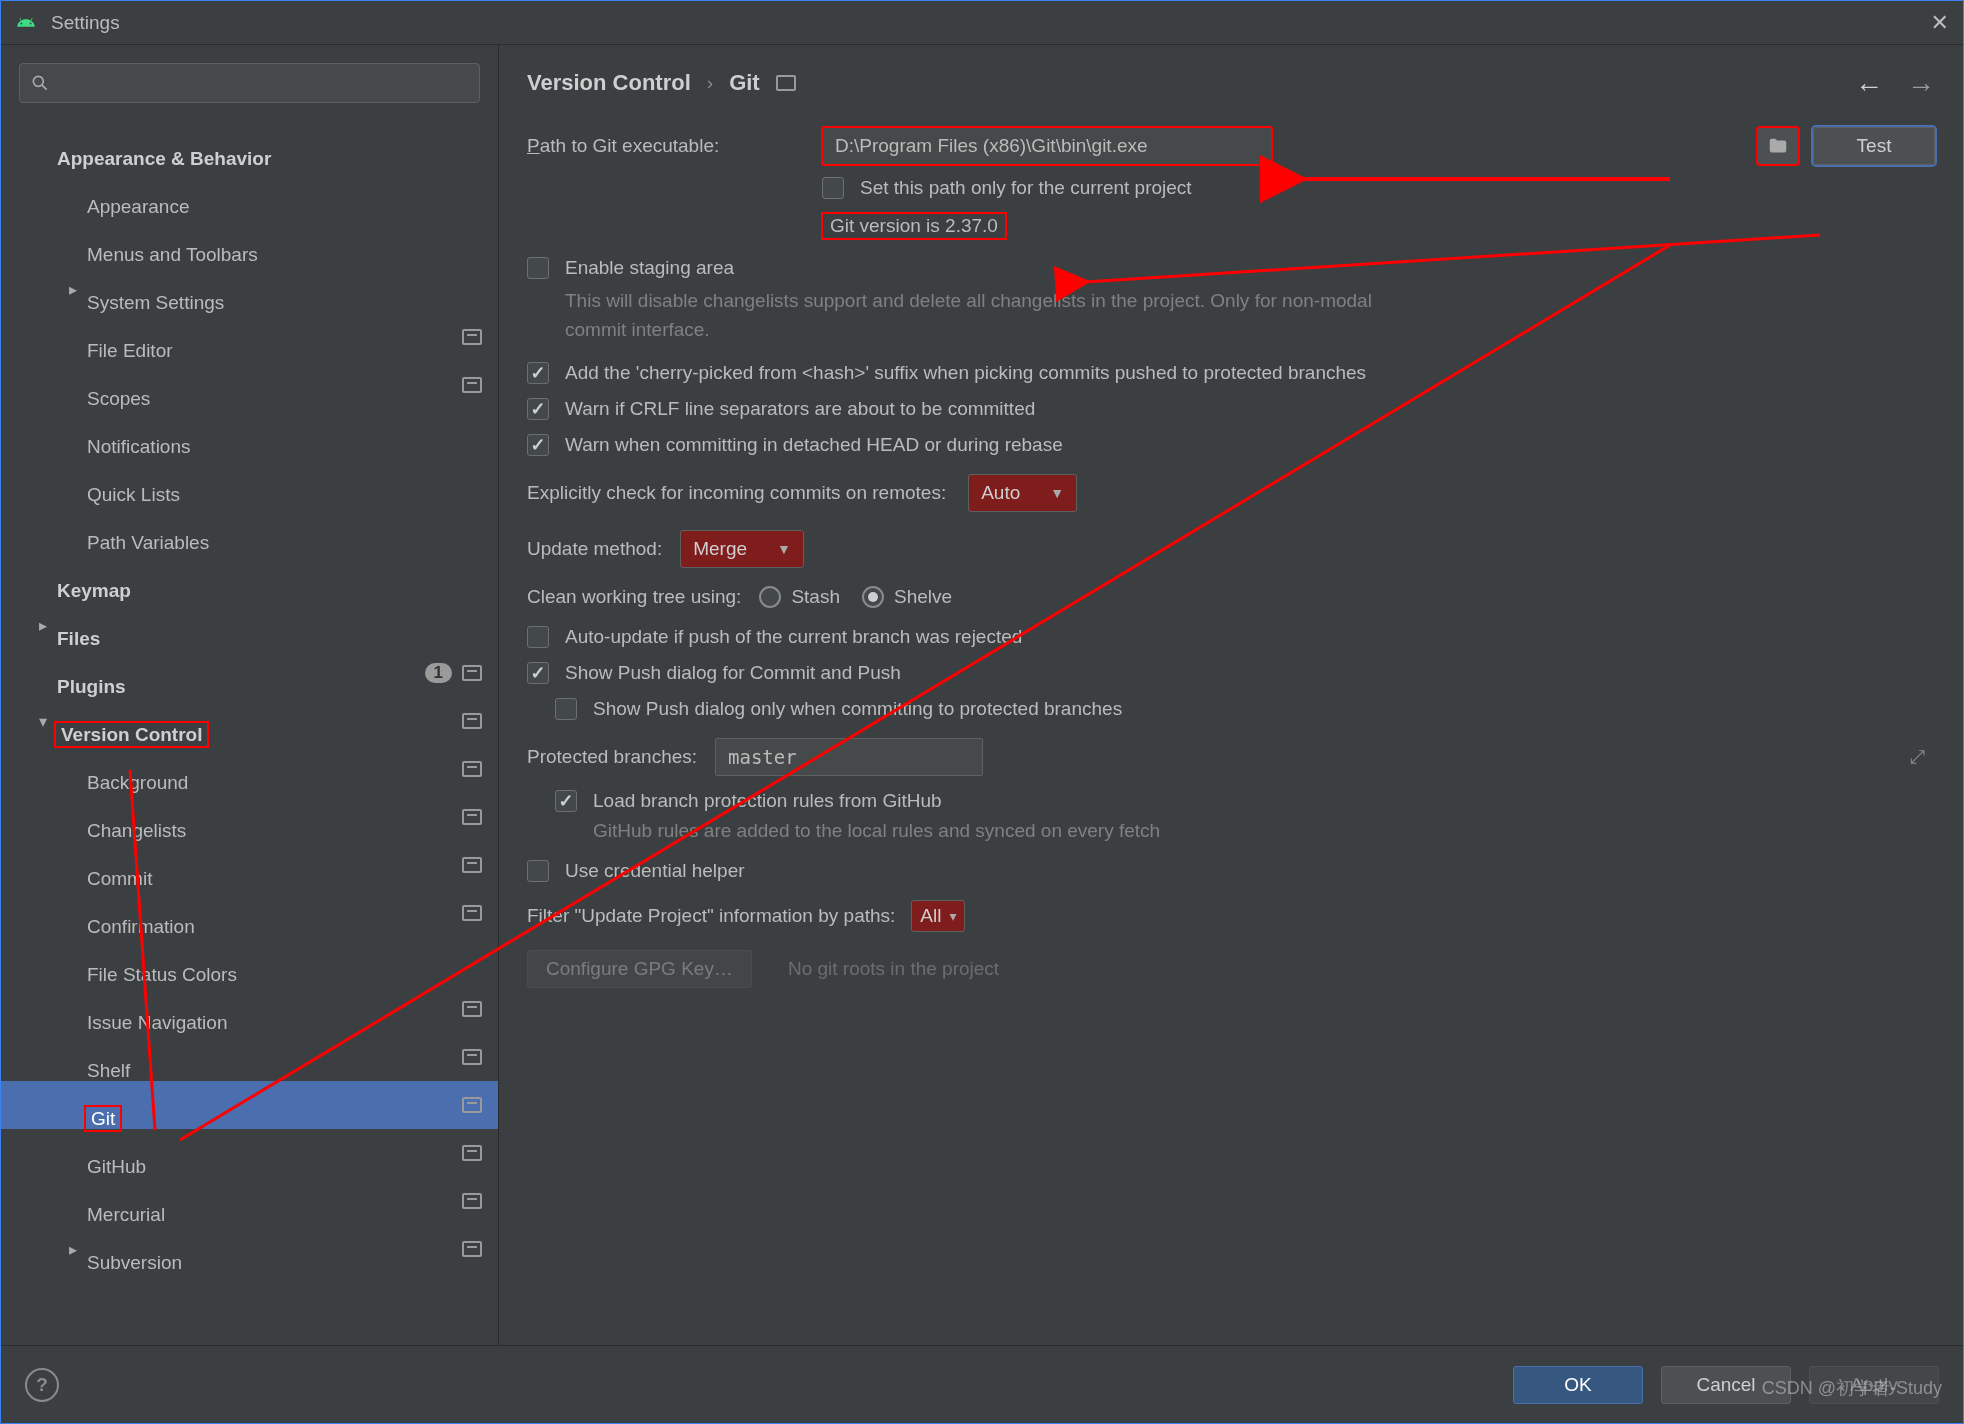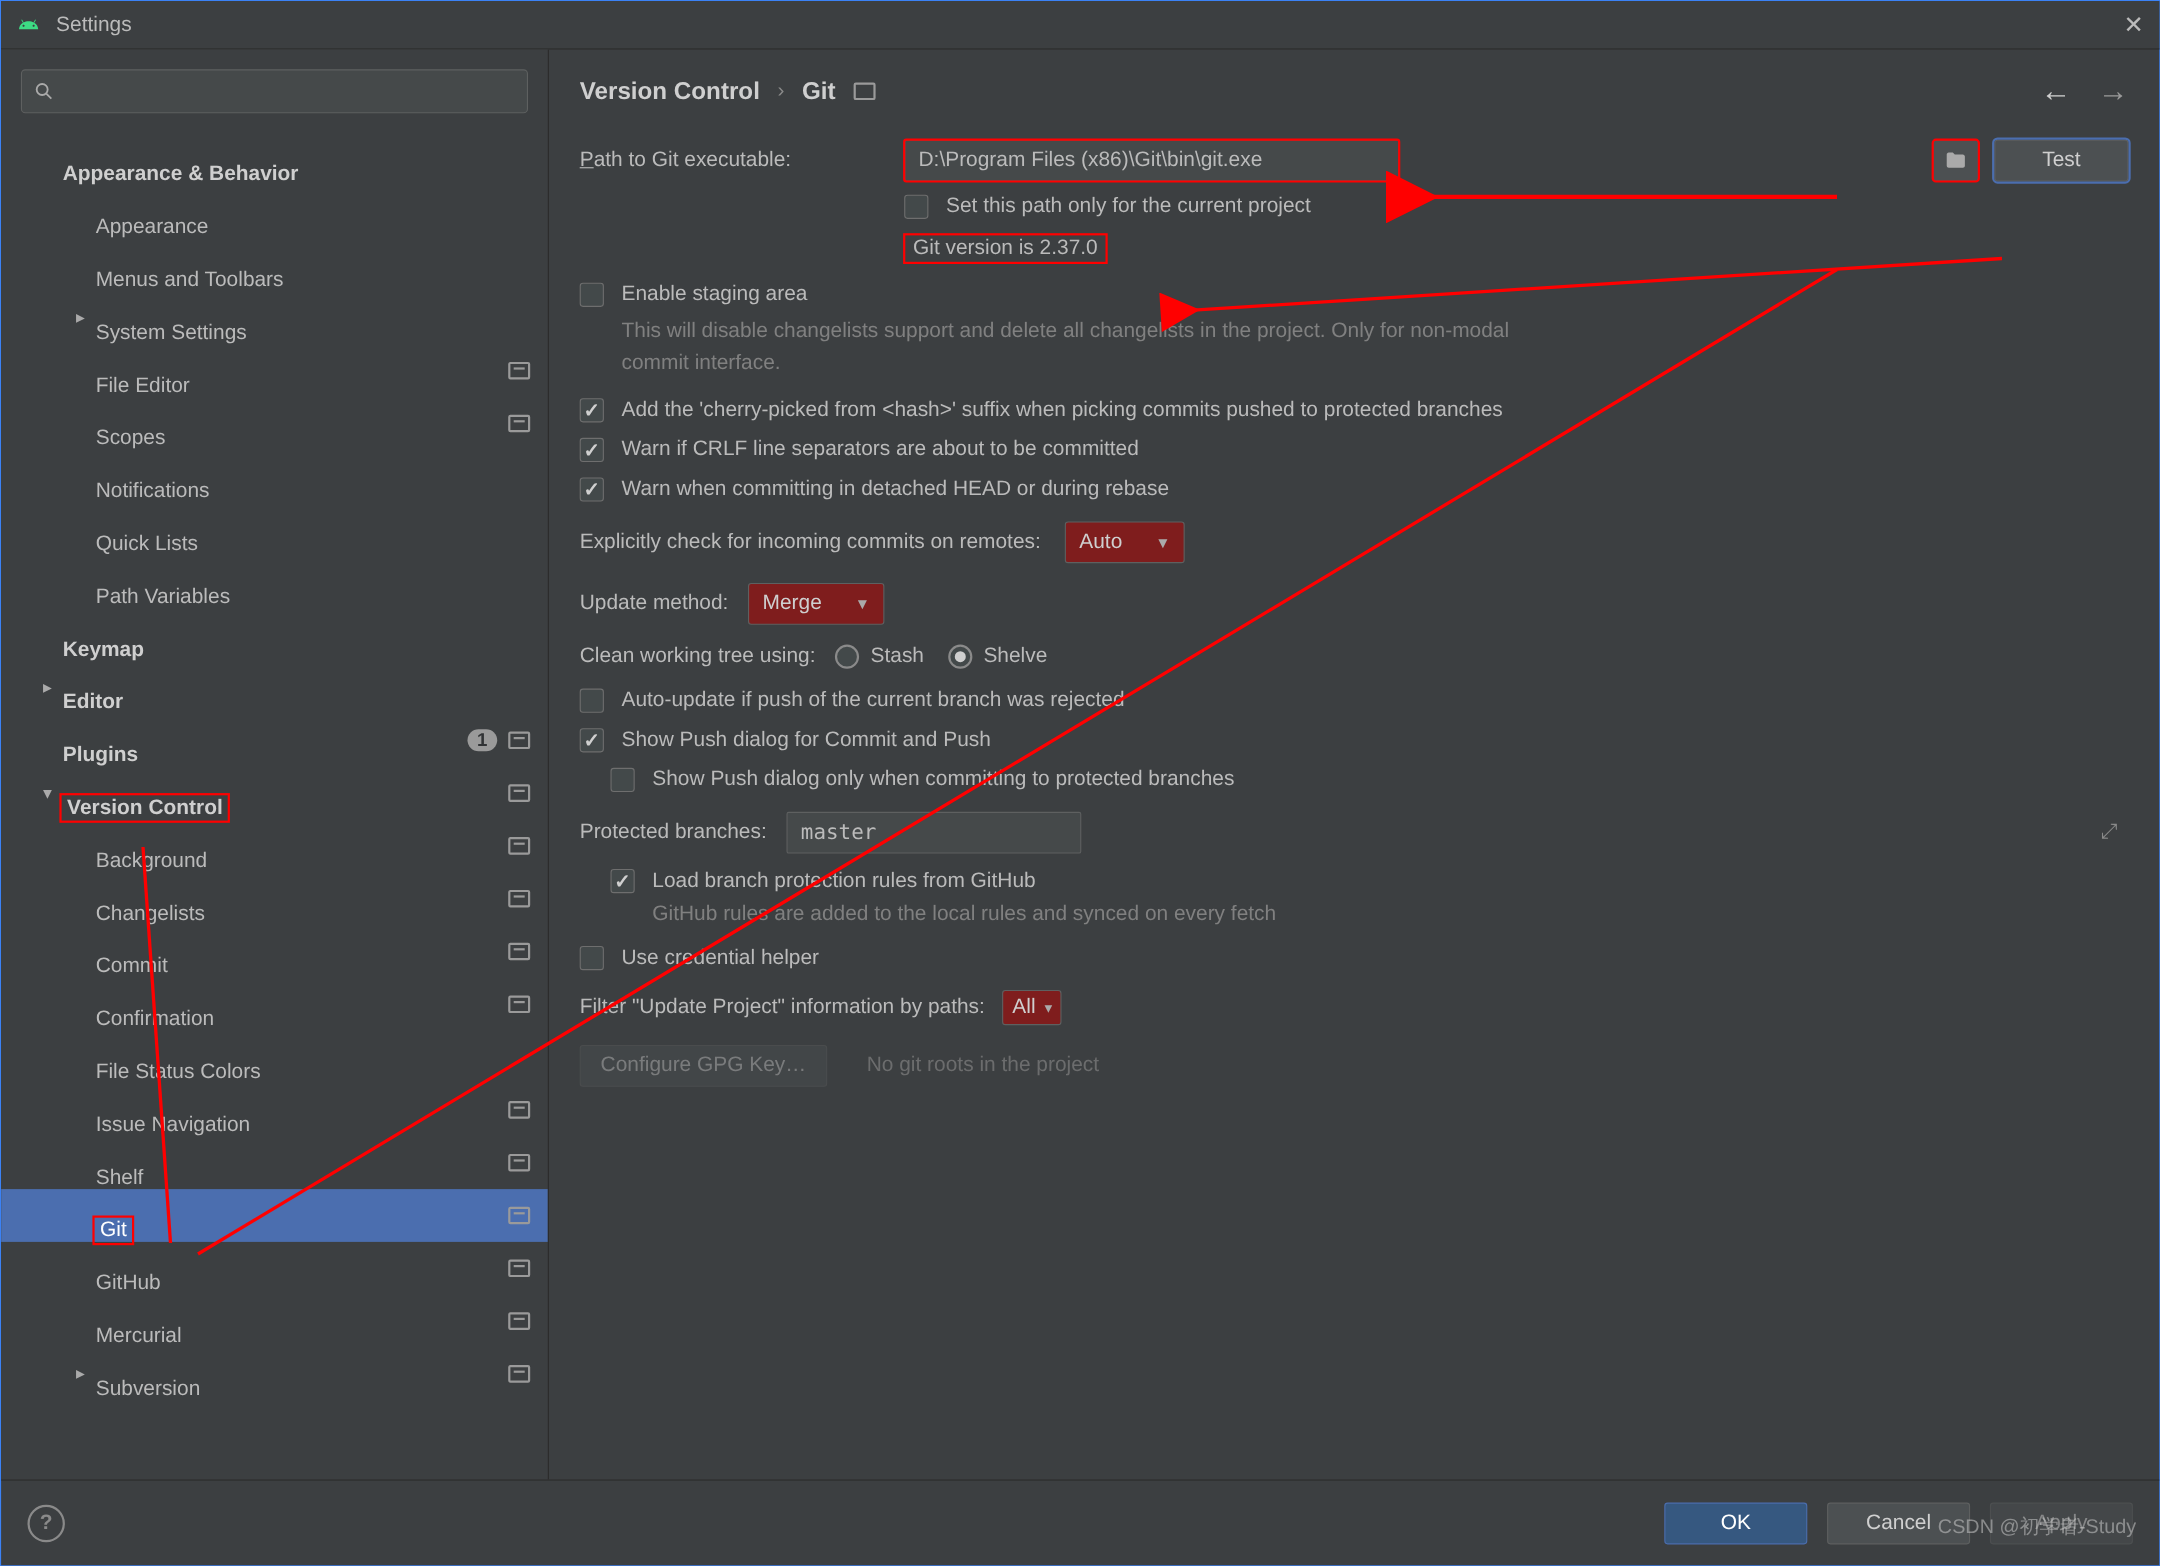--- a/index.html
+++ b/index.html
@@ -119,21 +119,21 @@
             <span class="label"><span>Quick Lists</span></span>
           </div>
           <div class="tree-item lvl1">
             <span class="label"><span>Path Variables</span></span>
           </div>
           <div class="tree-item bold lvl0">
             <span class="label"><span>Keymap</span></span>
           </div>
           <div class="tree-item bold lvl0 has-arrow">
             <span class="chev">▸</span>
-            <span class="label"><span>Editor</span></span>
+            <span class="label"><span>Files</span></span>
           </div>
           <div class="tree-item bold lvl0">
             <span class="label"><span>Plugins</span></span>
             <span class="badge">1</span>
             <span class="proj-icon"></span>
           </div>
           <div class="tree-item bold lvl0 has-arrow">
             <span class="chev">▾</span>
             <span class="label"><span style="outline:2px solid #ff0000; outline-offset:1px; padding:0 4px;">Version Control</span></span>
             <span class="proj-icon"></span>

